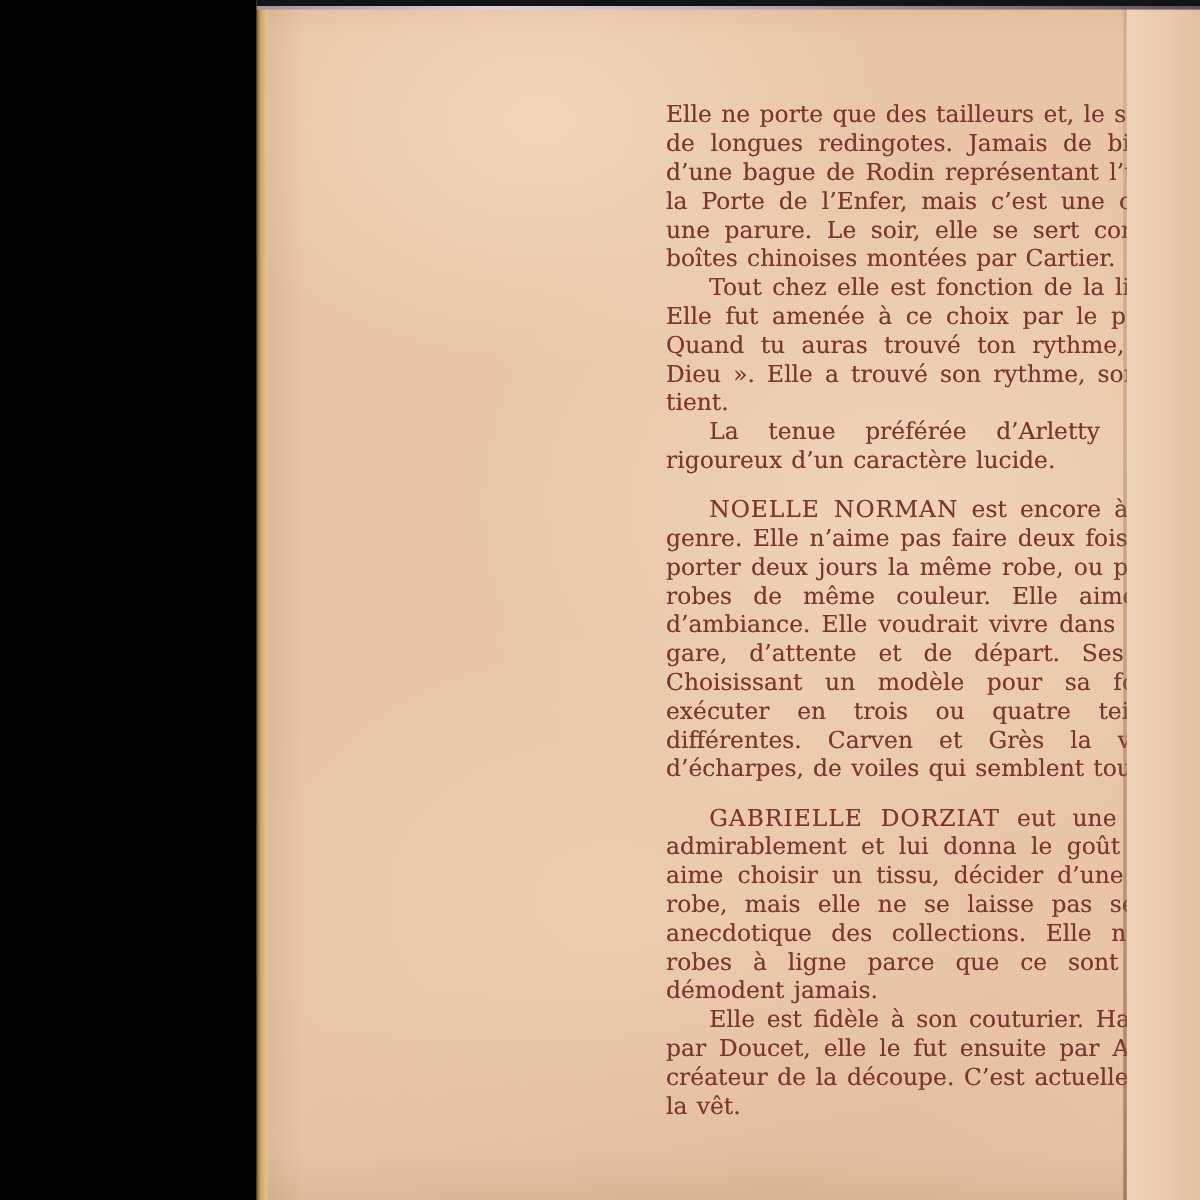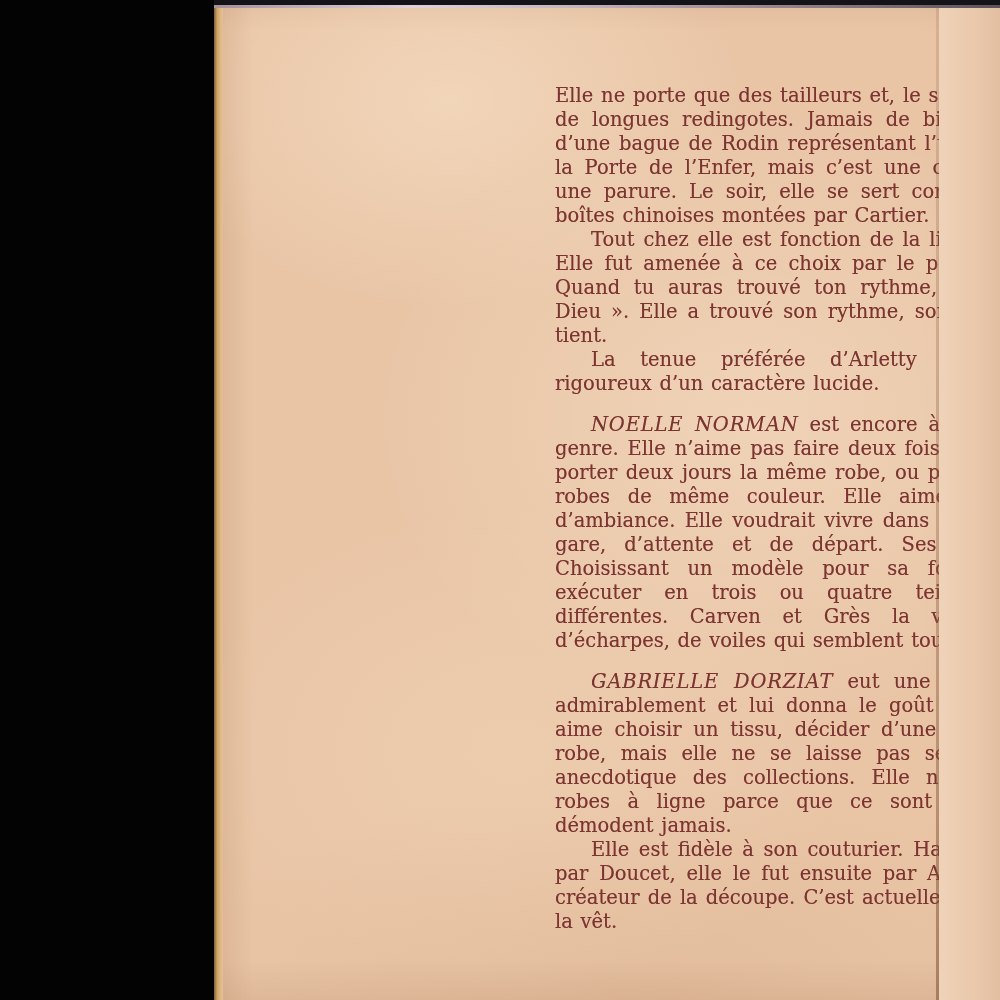--- a/index.html
+++ b/index.html
@@ -86,21 +86,20 @@
     font-size: 19.5px;
     line-height: 24px;
     text-align: justify;
     word-spacing: 1.5px;
     text-shadow: 0 0 0.5px rgba(124,52,49,0.55);
   }
   .para { margin: 0; }
   .para.indent { text-indent: 36px; }
   .para.gap-before { margin-top: 17px; }
   .lead {
-    font-style: italic;
     letter-spacing: 0.8px;
   }
 </style>
 </head>
 <body>
 
 <div class="canvas">
   <div class="page">
     <div class="texture"></div>
     <div class="text-block">

